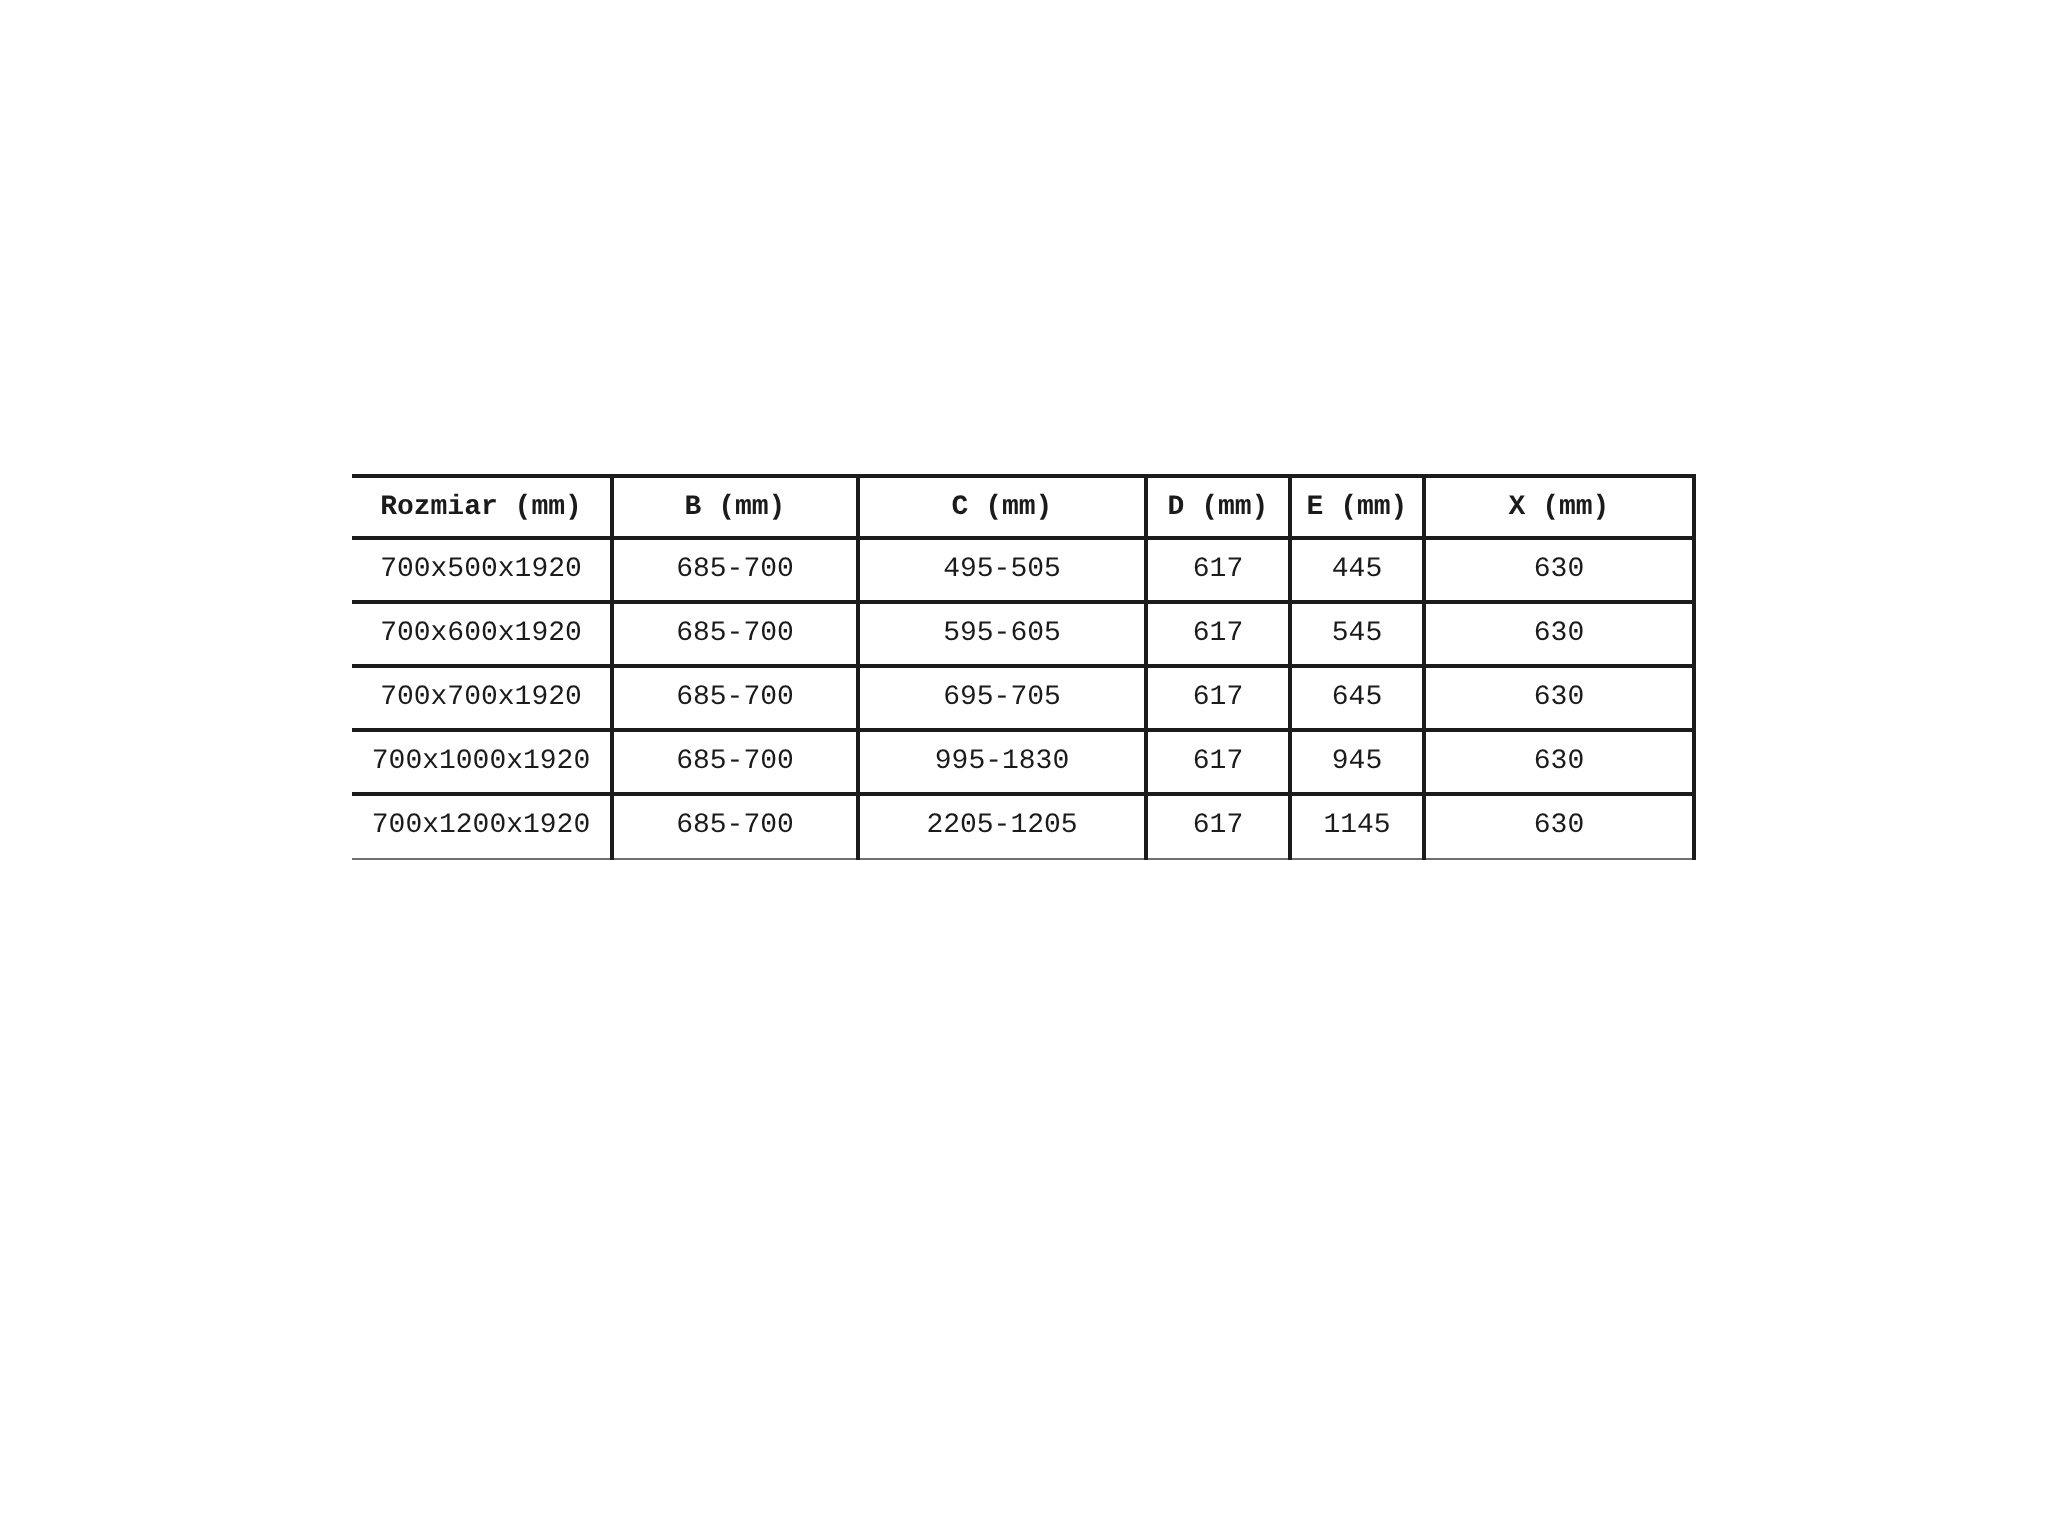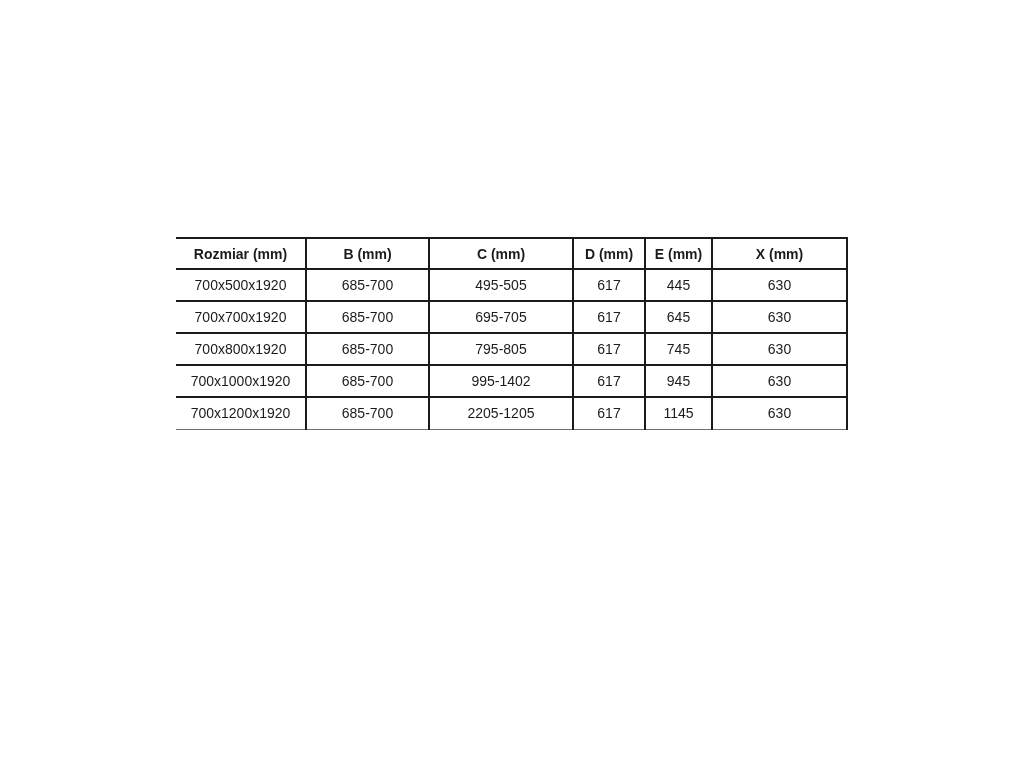--- a/index.html
+++ b/index.html
@@ -16,20 +16,21 @@
     height: 768px;
     background: var(--bg);
     font-family: "Liberation Sans", "DejaVu Sans", sans-serif;
     overflow: hidden;
   }
   .canvas {
     position: relative;
     width: 1024px;
     height: 768px;
     background: var(--bg);
+    font-family: Liberation Mono, monospace;
   }
   .table-wrap {
     position: absolute;
     left: 176px;
     top: 237px;
   }
   table.size-table {
     border-collapse: collapse;
     table-layout: fixed;
     width: 671px;
@@ -98,39 +99,39 @@
       <tbody id="body-rows">
           <tr>
             <td>700x500x1920</td>
             <td>685-700</td>
             <td>495-505</td>
             <td>617</td>
             <td>445</td>
             <td>630</td>
           </tr>
           <tr>
+            <td>700x600x1920</td>
+            <td>685-700</td>
+            <td>595-605</td>
+            <td>617</td>
+            <td>545</td>
+            <td>630</td>
+          </tr>
+          <tr>
             <td>700x700x1920</td>
             <td>685-700</td>
             <td>695-705</td>
             <td>617</td>
             <td>645</td>
             <td>630</td>
           </tr>
           <tr>
-            <td>700x800x1920</td>
-            <td>685-700</td>
-            <td>795-805</td>
-            <td>617</td>
-            <td>745</td>
-            <td>630</td>
-          </tr>
-          <tr>
             <td>700x1000x1920</td>
             <td>685-700</td>
-            <td>995-1402</td>
+            <td>995-1830</td>
             <td>617</td>
             <td>945</td>
             <td>630</td>
           </tr>
           <tr>
             <td>700x1200x1920</td>
             <td>685-700</td>
             <td>2205-1205</td>
             <td>617</td>
             <td>1145</td>

